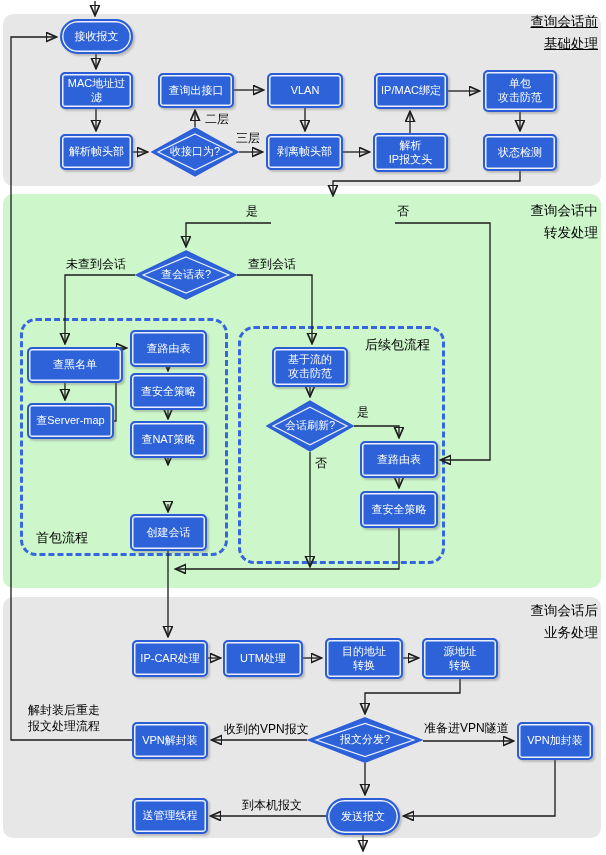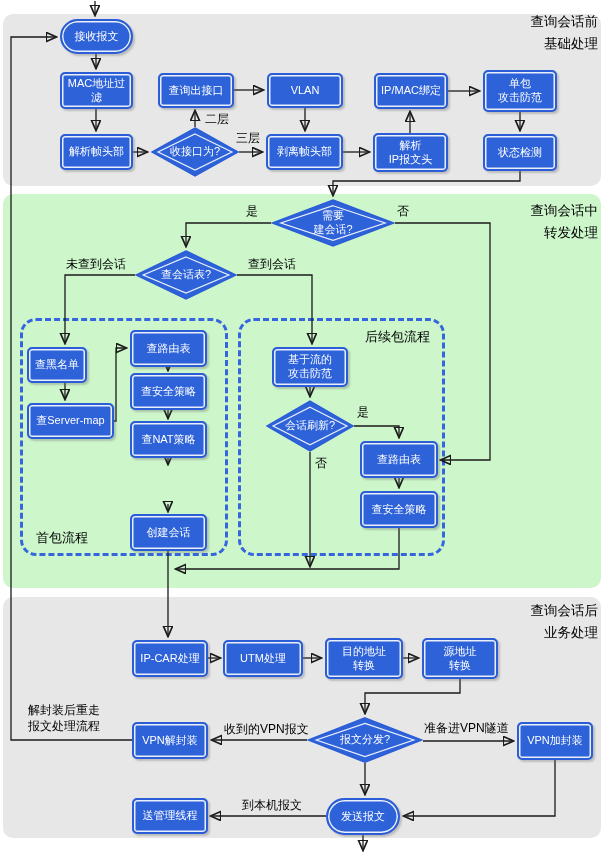--- a/index.html
+++ b/index.html
@@ -4,26 +4,26 @@
 <style>
   html,body{margin:0;padding:0;background:#fff;}
   #page{position:relative;width:606px;height:855px;background:#fff;overflow:hidden;
         font-family:"Liberation Sans","DejaVu Sans",sans-serif;}
   .section{position:absolute;left:3px;width:598px;border-radius:10px;}
   #sec-pre{top:14px;height:172px;background:#e7e7e7;}
   #sec-mid{top:194px;height:394px;background:#cdf6cb;}
   #sec-post{top:597px;height:241px;background:#e7e7e7;}
   .sec-title{position:absolute;right:8px;width:220px;text-align:right;font-size:13.5px;
              color:#000;line-height:1.6;white-space:pre-line;}
-  #title-pre{top:11px;}
+  #title-pre{top:11px;text-decoration:underline;}
   #title-mid{top:200px;}
   #title-post{top:600px;}
   .group{position:absolute;border:3px dashed #3566dd;border-radius:16px;box-sizing:border-box;}
   #grp-first{left:20px;top:318px;width:208px;height:238px;}
-  #grp-follow{left:238px;top:318px;width:207px;height:238px;}
+  #grp-follow{left:238px;top:326px;width:207px;height:238px;}
   .grp-label{position:absolute;font-size:13px;color:#000;}
   #grp-first-label{left:13px;bottom:6px;}
   #grp-follow-label{right:12px;top:7px;}
   .node{position:absolute;display:flex;align-items:center;justify-content:center;
         text-align:center;color:#fff;font-size:11px;line-height:1.25;white-space:pre-line;
         background:#2d62d8;border:2px solid #2b5dd7;border-radius:5px;box-sizing:border-box;
         box-shadow:inset 0 0 0 1.5px rgba(255,255,255,.9), 2px 2px 2px rgba(110,110,110,.35);
         word-break:break-all;padding:1px 2px;}
   .stadium{border-radius:999px;}
   .diamond{background:transparent;border:none;box-shadow:none;padding:0;}
@@ -119,36 +119,28 @@
   <div class="node" style="left:158px;top:73px;width:76px;height:35px;"><span>查询出接口</span></div>
   <div class="node" style="left:267px;top:73px;width:76px;height:35px;"><span>VLAN</span></div>
   <div class="node" style="left:266px;top:134px;width:77px;height:36px;"><span>剥离帧头部</span></div>
   <div class="node" style="left:373px;top:133px;width:75px;height:39px;"><span>解析
 IP报文头</span></div>
   <div class="node" style="left:374px;top:73px;width:74px;height:36px;"><span>IP/MAC绑定</span></div>
   <div class="node" style="left:483px;top:70px;width:74px;height:42px;"><span>单包
 攻击防范</span></div>
   <div class="node" style="left:483px;top:134px;width:74px;height:37px;"><span>状态检测</span></div>
 
-  <div class="node diamond" style="left:271px;top:199px;width:124px;height:48px;">
-    <svg class="dshape" viewBox="0 0 100 50" preserveAspectRatio="none">
-        <polygon class="douter" points="50,1 99,25 50,49 1,25"></polygon>
-        <polygon class="dinner" points="50,7 92,25 50,43 8,25"></polygon>
-      </svg>
-    <span class="dlabel">需要
-建会话?</span>
-  </div>
   <div class="node diamond" style="left:135px;top:250px;width:102px;height:50px;">
     <svg class="dshape" viewBox="0 0 100 50" preserveAspectRatio="none">
         <polygon class="douter" points="50,1 99,25 50,49 1,25"></polygon>
         <polygon class="dinner" points="50,7 92,25 50,43 8,25"></polygon>
       </svg>
     <span class="dlabel">查会话表?</span>
   </div>
-  <div class="node" style="left:27px;top:347px;width:60px;height:36px;"><span>查黑名单</span></div>
+  <div class="node" style="left:27px;top:347px;width:96px;height:36px;"><span>查黑名单</span></div>
   <div class="node" style="left:27px;top:403px;width:87px;height:36px;"><span>查Server-map</span></div>
   <div class="node" style="left:130px;top:330px;width:77px;height:37px;"><span>查路由表</span></div>
   <div class="node" style="left:130px;top:373px;width:77px;height:37px;"><span>查安全策略</span></div>
   <div class="node" style="left:130px;top:421px;width:77px;height:37px;"><span>查NAT策略</span></div>
   <div class="node" style="left:130px;top:514px;width:77px;height:37px;"><span>创建会话</span></div>
   <div class="node" style="left:272px;top:347px;width:76px;height:40px;"><span>基于流的
 攻击防范</span></div>
   <div class="node diamond" style="left:266px;top:400px;width:88px;height:52px;">
     <svg class="dshape" viewBox="0 0 100 50" preserveAspectRatio="none">
         <polygon class="douter" points="50,1 99,25 50,49 1,25"></polygon>

